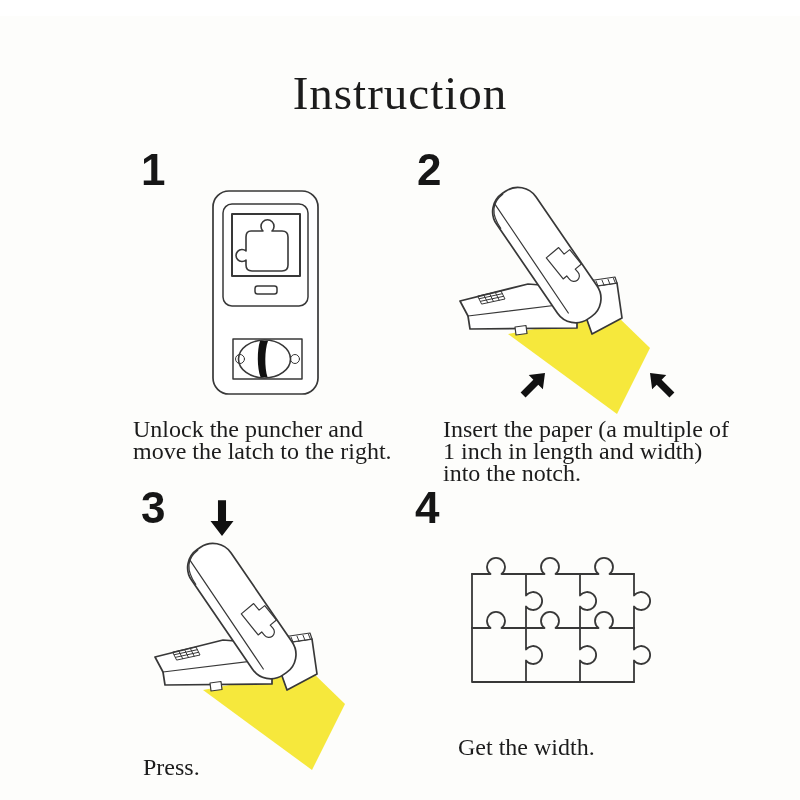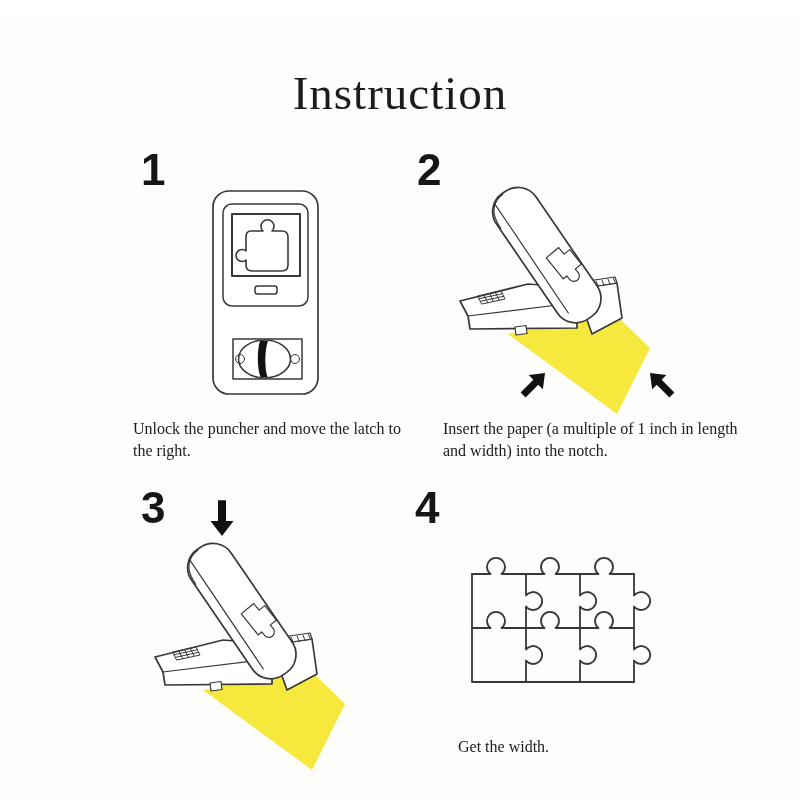--- a/index.html
+++ b/index.html
@@ -19,21 +19,21 @@
     position:absolute;top:50px;left:0;width:800px;text-align:center;
     font-family:"Liberation Serif",serif;font-size:47px;font-weight:400;
     letter-spacing:1px;color:var(--text);
   }
   .step-number{
     position:absolute;font-family:"Liberation Sans",sans-serif;
     font-size:44px;font-weight:700;line-height:1;color:#161616;
   }
   .caption{
     position:absolute;font-family:"Liberation Serif",serif;
-    font-size:16px;line-height:22px;color:var(--text);
+    font-size:24px;line-height:22px;color:var(--text);
   }
   svg{position:absolute;overflow:visible;}
   .outline{fill:#ffffff;stroke:var(--line);stroke-width:1.7;stroke-linejoin:round;stroke-linecap:round;}
   .thin{fill:none;stroke:var(--line);stroke-width:1.2;stroke-linejoin:round;stroke-linecap:round;}
   .hair{fill:none;stroke:var(--line);stroke-width:1;stroke-linecap:round;}
   .paper{fill:var(--paper-yellow);stroke:none;}
   .solid{fill:var(--arrow);stroke:none;}
   .nofill{fill:none;stroke:var(--line);stroke-width:1.7;stroke-linejoin:round;stroke-linecap:round;}
 </style>
 </head>
@@ -99,20 +99,21 @@
     <path class="solid" transform="translate(100,197) rotate(45) translate(-10,0)" d="M0,13 L10,0 L20,13 L13.5,13 L13.5,31 L6.5,31 L6.5,13 Z"></path>
     <path class="solid" transform="translate(205,197) rotate(-45) translate(-10,0)" d="M0,13 L10,0 L20,13 L13.5,13 L13.5,31 L6.5,31 L6.5,13 Z"></path>
   </svg>
   <div class="caption" style="left:443px;top:402px;width:300px;">Insert the paper (a multiple of 1 inch in length and width) into the notch.</div>
 
   <div class="step-number" style="left:141px;top:470px;">3</div>
   <svg style="left:130px;top:464px;" width="270" height="316" viewBox="0 0 270 316">
     <path class="solid" transform="translate(92,56) rotate(180) scale(1.15) translate(-10,0)" d="M0,13 L10,0 L20,13 L13.5,13 L13.5,31 L6.5,31 L6.5,13 Z"></path>
     <use href="#open-puncher" transform="translate(10,52)"></use>
   </svg>
+  <div class="caption" style="left:143px;top:740px;width:120px;">Press.</div>
 
   <div class="step-number" style="left:415px;top:470px;">4</div>
   <svg style="left:455px;top:532px;" width="210" height="150" viewBox="0 0 210 150">
     <g class="nofill" style="stroke-width:1.8">
 
       <path d="M17,26 V134 H179"></path>
 
       <path d="M17,26  H35.5 A9,9 0 1 1 46.5,26  H71"></path>
       <path d="M71,26  H89.5 A9,9 0 1 1 100.5,26 H125"></path>
       <path d="M125,26 H143.5 A9,9 0 1 1 154.5,26 H179"></path>

